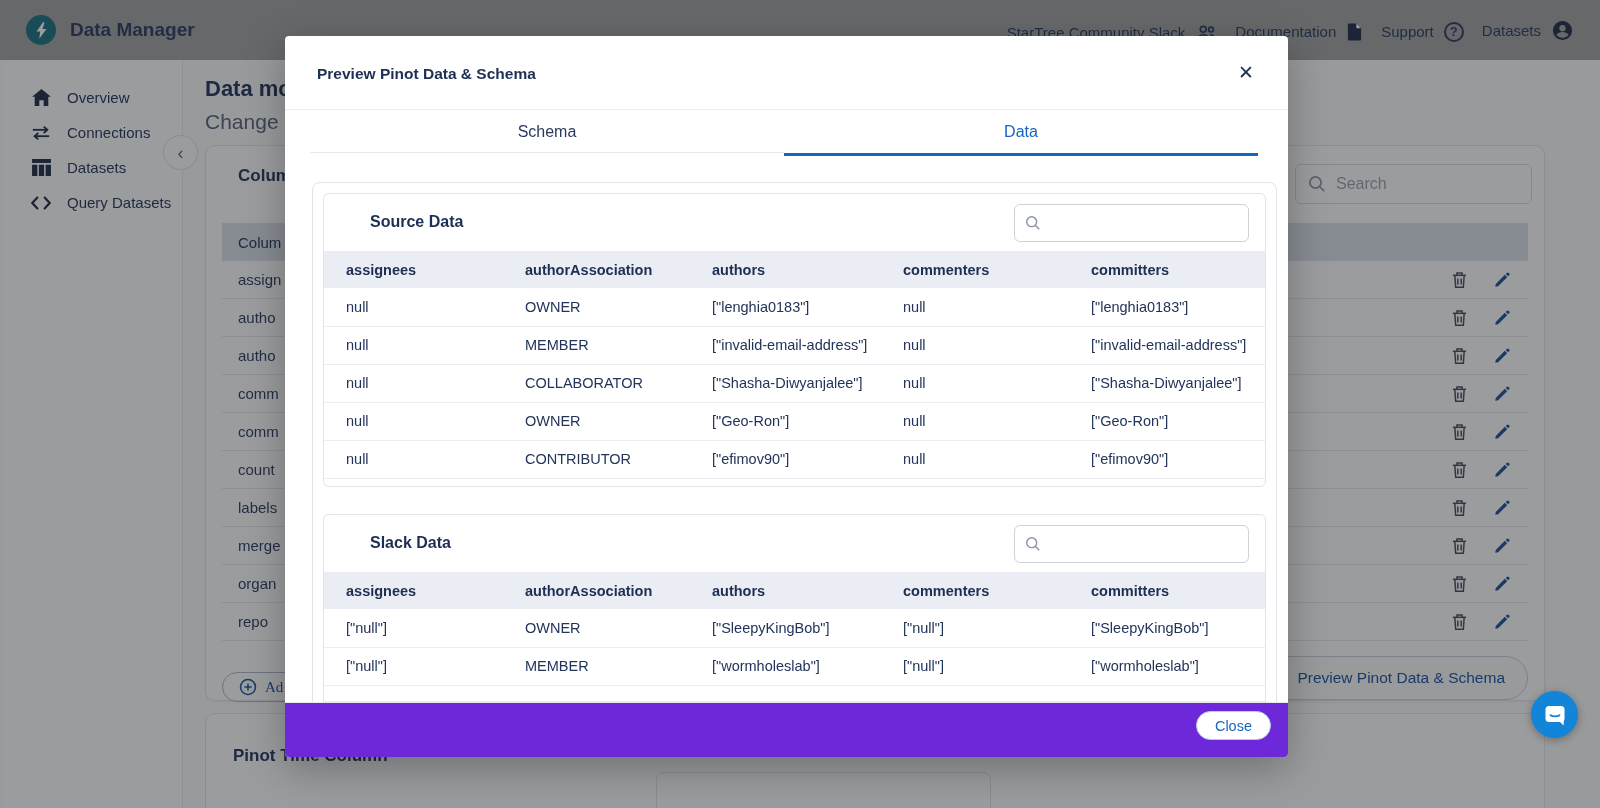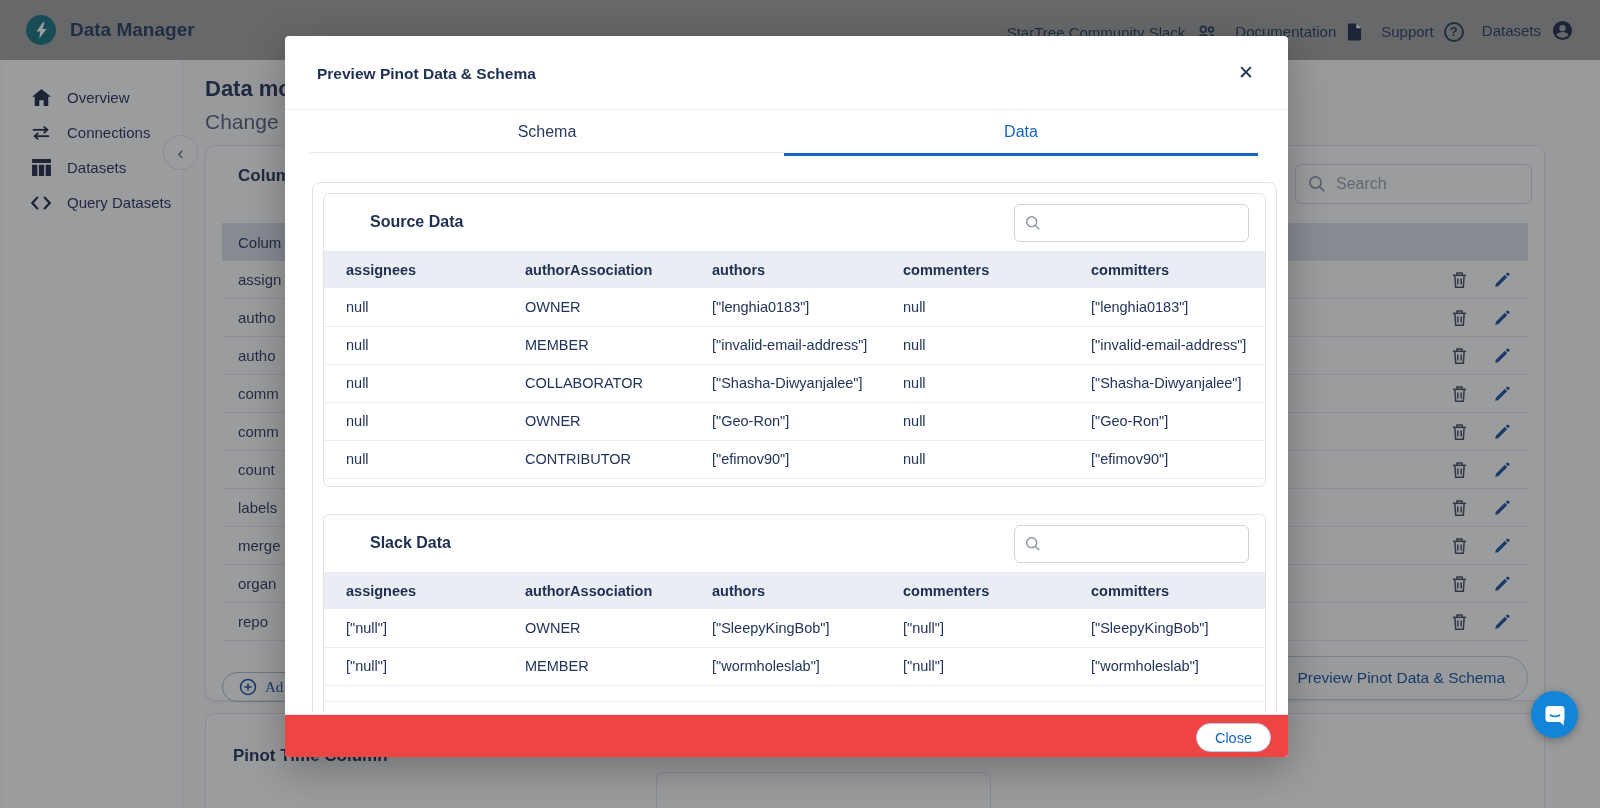--- a/index.html
+++ b/index.html
@@ -63,21 +63,21 @@
   .card-title { position:absolute; left:22px; top:19px; font-size:16px; font-weight:700; color:#1d2f52;margin-left:24px; }
   .card-search { position:absolute; right:16px; top:10px; width:235px; height:38px; border:1px solid #cfd2d9; border-radius:6px; display:flex; align-items:center; gap:8px; padding:0 10px; color:#8a93a5; }
   .card-search input { border:none; outline:none; flex:1; min-width:0; font-size:14px; font-family:inherit; background:transparent; }
   table.data-table { width:100%; border-collapse:collapse; table-layout:fixed; }
   .data-table th { background:#eaedf4; height:37px; text-align:left; padding:0 8px 0 22px; font-size:14.5px; font-weight:600; color:#1d2f52; white-space:nowrap; overflow:hidden; }
   .data-table th:nth-child(1){width:179px;} .data-table th:nth-child(2){width:187px;}
   .data-table th:nth-child(3){width:191px;} .data-table th:nth-child(4){width:188px;}
   .data-table td { height:38px; padding:0 8px 0 22px; font-size:14.5px; color:#22345a; border-bottom:1px solid #ebedf0; white-space:nowrap; overflow:hidden; text-overflow:ellipsis; }
   .data-table td:last-child { text-overflow:clip; }
   .partial-strip { height:16px; border-bottom:1px solid #ebedf0; }
-  .modal-footer { position:absolute; bottom:0; left:0; right:0; height:43px; background:#ef4444; border-top:1px solid #e9e9ec; border-radius:0 0 4px 4px;margin-top:11px; }
+  .modal-footer { position:absolute; bottom:0; left:0; right:0; height:55px; background:#6d28d9; border-top:1px solid #e9e9ec; border-radius:0 0 4px 4px;margin-top:11px; }
   .close-btn { position:absolute; right:17px; top:8px; height:29px; padding:0 18px; border-radius:15px; border:1px solid #b5cdf0; background:#fff; color:#1565c0; font-size:14.5px; font-family:inherit; cursor:pointer; }
 
   
   .chat-bubble { position:absolute; left:1531px; top:691px; width:47px; height:47px; border-radius:50%; background:#1285d8; z-index:40; display:flex; align-items:center; justify-content:center; cursor:pointer; box-shadow:0 2px 8px rgba(0,0,0,.3); }
 </style>
 </head>
 <body>
 
 <div class="topbar">
   <div class="logo-circle">

